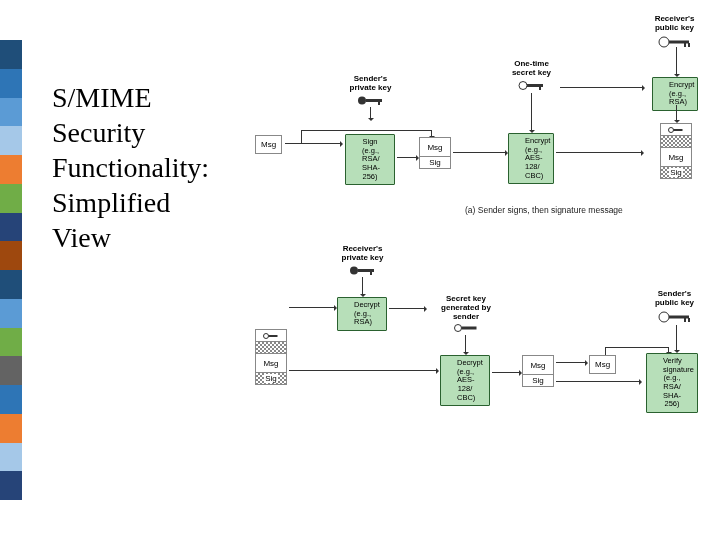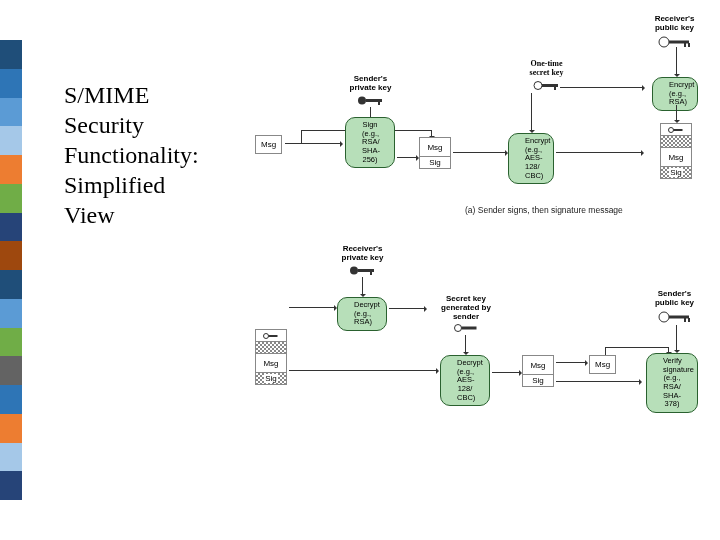--- a/index.html
+++ b/index.html
@@ -2,26 +2,26 @@
 <html><head>
 <meta charset="utf-8">
 <style>
   * { box-sizing: border-box; margin: 0; padding: 0; }
   body { width: 720px; height: 540px; font-family: Georgia, 'Times New Roman', serif; background: #fff; position: relative; overflow: hidden; }
   .sidebar { position: absolute; left: 0; top: 40px; width: 22px; height: 460px; display: flex; flex-direction: column; }
   .sidebar div { flex: 1; }
   .c1 { background: #1f4e79; } .c2 { background: #2e75b6; } .c3 { background: #5b9bd5; }
   .c4 { background: #a5c8e8; } .c5 { background: #ed7d31; } .c6 { background: #70ad47; }
   .c7 { background: #264478; } .c8 { background: #9e480e; } .c9 { background: #636363; }
-  .title { position: absolute; left: 52px; top: 80px; font-size: 24px; line-height: 1.25; color: #000; margin-left: 12px; }
+  .title { position: absolute; left: 52px; top: 80px; font-size: 28px; line-height: 1.25; color: #000; }
   .diagram { position: absolute; left: 255px; top: 15px; width: 455px; height: 500px; font-family: Arial, sans-serif; }
   .node { position: absolute; text-align: center; }
   .keylabel { font-size: 8px; font-weight: bold; line-height: 1.1; }
   .keyicon { display: block; margin: 2px auto 0; }
-  .opbox { border: 1px solid #2a612f; background: #b7dfb9; font-size: 7.5px; padding: 3px 16px; line-height: 1.15; border-radius: 10px; }
+  .opbox { border: 1px solid #2a612f; background: #b7dfb9; font-size: 7.5px; padding: 3px 16px; line-height: 1.15; border-radius: 1px; }
   .msgbox { border: 1px solid #888; background: #fff; font-size: 8px; padding: 4px 5px; }
   .envlp { border: 1px solid #888; background: #fff; width: 32px; }
   .envlp .top { height: 12px; background: repeating-conic-gradient(#888 0 25%, #fff 0 50%) 0 0/4px 4px; border-bottom: 1px solid #888; }
   .envlp .mid { height: 18px; display:flex; align-items:center; justify-content:center; font-size:8px; }
   .envlp .bot { height: 12px; border-top: 1px solid #888; display:flex; align-items:center; justify-content:center; font-size:8px; }
   .envlp .bot.dotted { background: repeating-conic-gradient(#888 0 25%, #fff 0 50%) 0 0/4px 4px; }
   .envlp .ekey { height: 12px; border-bottom:1px solid #888; display:flex;align-items:center;justify-content:center; }
   .cap { font-size: 8.5px; color: #222; white-space: nowrap; }
   .arrow { position: absolute; background: #333; }
   .arrow.h { height: 1px; } .arrow.v { width: 1px; }
@@ -65,21 +65,21 @@
 public key</div>
     <svg class="keyicon" width="34" height="14" viewBox="0 0 34 14">
         <circle cx="6" cy="7" r="5" fill="none" stroke="#333"></circle>
         <rect x="11" y="5.5" width="20" height="3" fill="#333"></rect>
         <rect x="26" y="8" width="2" height="4" fill="#333"></rect>
         <rect x="30" y="8" width="2" height="4" fill="#333"></rect>
       </svg>
   </div>
   <div class="arrow v down" style="right:33px; top:32px; height:28px;"></div>
 
-  <div class="node" style="left:264px; top:45px; width:55px;font-family:Liberation Serif, serif;">
+  <div class="node" style="left:249px; top:45px; width:55px;">
     <div class="keylabel" style="white-space:pre-line;">One-time
 secret key</div>
     <svg class="keyicon" width="28" height="11" viewBox="0 0 28 11">
         <circle cx="5" cy="5.5" r="4" fill="none" stroke="#333"></circle>
         <rect x="9" y="4" width="16" height="3" fill="#333"></rect>
         <rect x="21" y="7" width="2" height="3" fill="#333"></rect>
       </svg>
   </div>
   <div class="arrow h right" style="left:305px; top:72px; width:83px;"></div>
   <div class="arrow v down" style="left:276px; top:78px; height:38px;"></div>
@@ -98,21 +98,21 @@
       </svg>
   </div>
   <div class="arrow v down" style="left:115px; top:92px; height:12px;"></div>
 
   <div class="node msgbox" style="left:0; top:120px;">Msg</div>
   <div class="arrow h right" style="left:30px; top:128px; width:56px;"></div>
   <div class="ll" style="left:46px; top:115px; width:1px; height:13px;"></div>
   <div class="ll" style="left:46px; top:115px; width:130px; height:1px;"></div>
   <div class="arrow v down" style="left:176px; top:115px; height:7px;"></div>
 
-  <div class="node opbox" style="left: 90px; top: 102px; width: 50px; white-space: pre-line;">Sign
+  <div class="node opbox" style="left: 90px; top: 119px; width: 50px; white-space: pre-line;">Sign
 (e.g., RSA/
 SHA-256)</div>
   <div class="arrow h right" style="left:142px; top:142px; width:20px;"></div>
 
   <div class="node envlp" style="left:164px; top:122px;">
     <div class="mid">Msg</div>
     <div class="bot">Sig</div>
   </div>
   <div class="arrow h right" style="left:198px; top:137px; width:53px;"></div>
 
@@ -208,16 +208,16 @@
   <div class="arrow h right" style="left:301px; top:366px; width:84px;"></div>
 
   <div class="node msgbox" style="left:334px; top:340px;">Msg</div>
   <div class="ll" style="left:350px; top:332px; width:1px; height:8px;"></div>
   <div class="ll" style="left:350px; top:332px; width:63px; height:1px;"></div>
   <div class="arrow v down" style="left:413px; top:332px; height:6px;"></div>
 
   <div class="node opbox" style="right: 12px; top: 338px; width: 52px; white-space: pre-line;">Verify
 signature
 (e.g., RSA/
-SHA-378)</div>
+SHA-256)</div>
 
 
 </div>
 
 </body></html>

